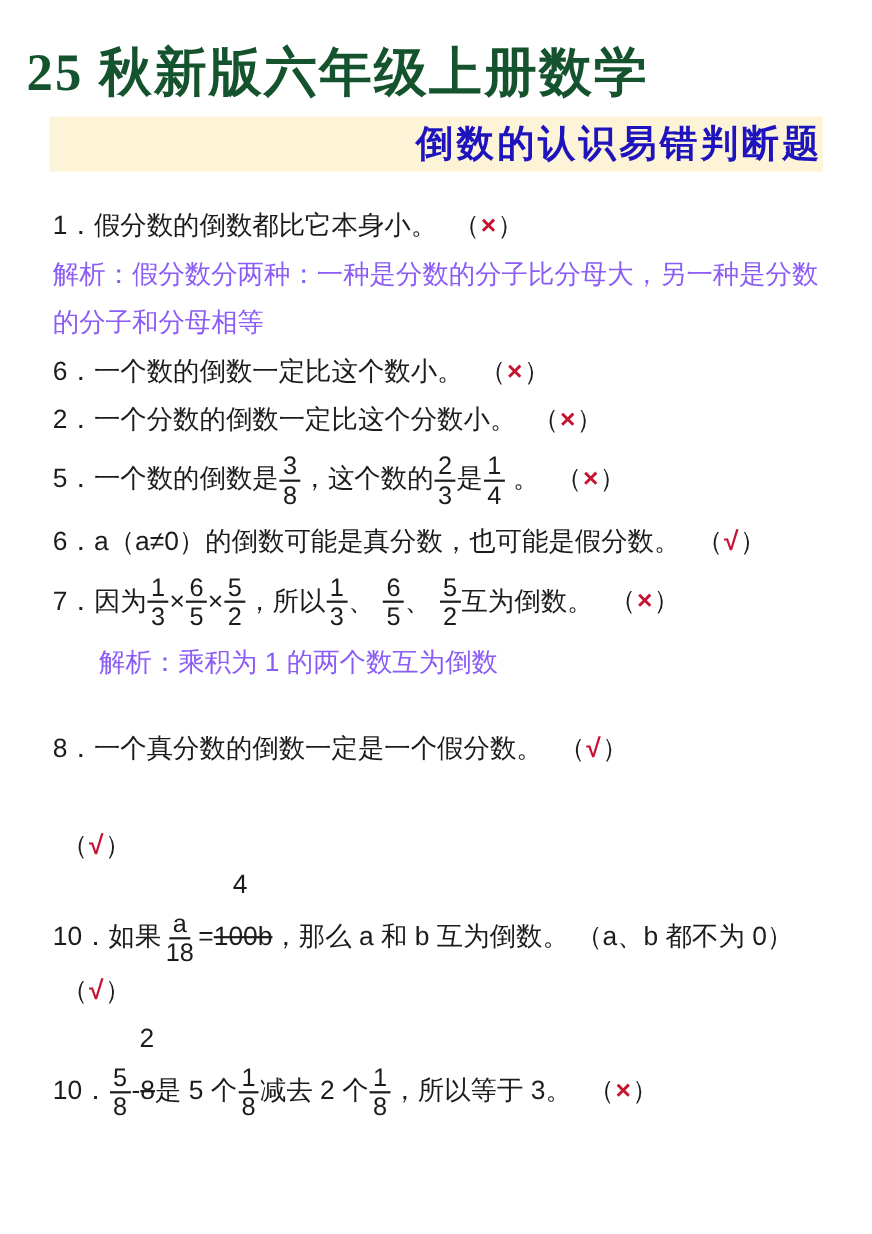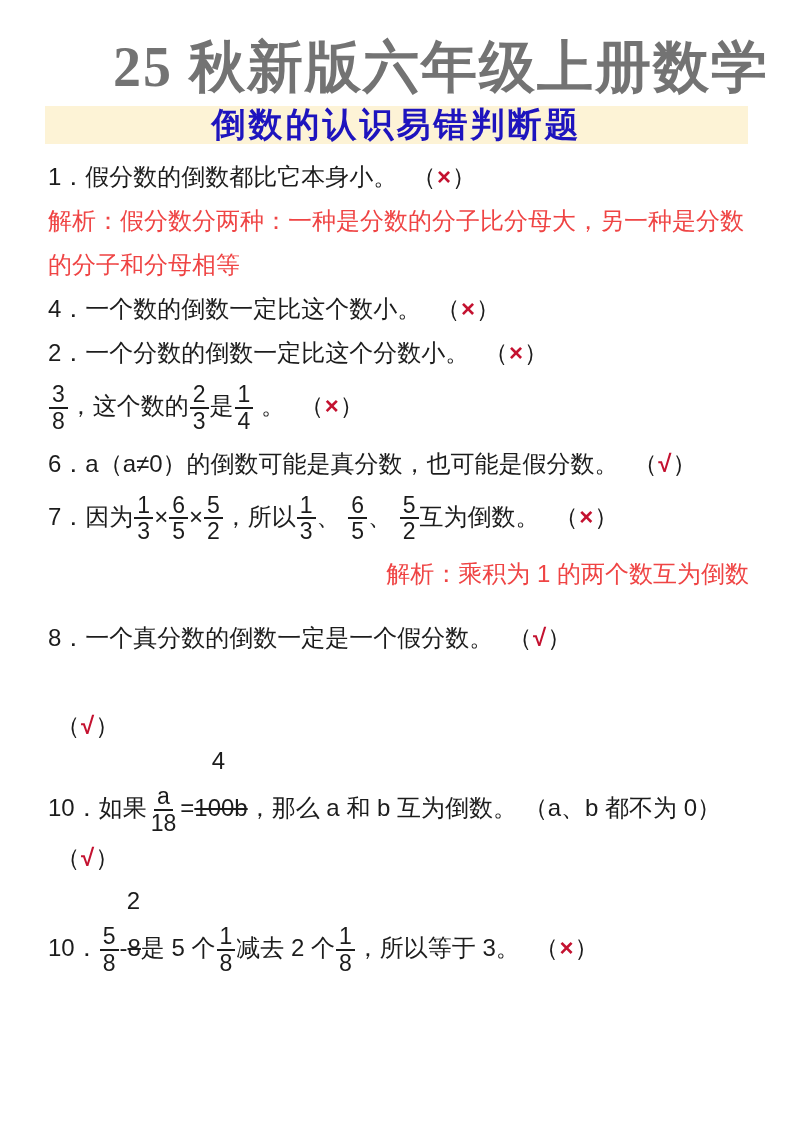--- a/index.html
+++ b/index.html
@@ -4,52 +4,52 @@
 <style>
   html,body{margin:0;padding:0;background:#ffffff;}
   body{
     width:793px;height:1122px;overflow:hidden;
     font-family:"Liberation Sans","DejaVu Sans",sans-serif;
     color:#1c1c1c;
   }
   .page{width:793px;height:1122px;position:relative;}
   .title{
     margin:34px 24px 6px;
-    text-align:right;
+    text-align:left;
     font-family:"Liberation Serif","DejaVu Serif",serif;
     font-weight:900;
-    font-size:56px;
+    font-size:48px;
     line-height:66px;
     letter-spacing:2px;
-    color:#737373;
+    color:#14532d;
   }
   .band{
     margin:0 45px;
     background:#fdf3d6;
-    height:38px;
-    display:flex;align-items:center;justify-content:center;
+    height:50px;
+    display:flex;align-items:center;justify-content:flex-end;
   }
   .subtitle{
     font-family:"Liberation Serif","DejaVu Serif",serif;
     font-weight:900;
     font-size:34px;
     color:#1e14be;
     letter-spacing:3px;
   }
   .content{
-    padding:11px 44px 0 48px;
+    padding:28px 44px 0 48px;
     font-size:24px;
     line-height:44px;
   }
   .row{margin:0;}
   .frow{padding:7px 0 8px;}          
   .arow{padding-top:36px;}           
-  .analysis{color:#ef4444;}
-  .indent{padding-left:42px;text-align:right;}
-  .gap-top{margin-top:20px;}
+  .analysis{color:#8b5cf6;}
+  .indent{padding-left:42px;}
+  .gap-top{margin-top:34px;}
   .frac{
     display:inline-flex;flex-direction:column;align-items:center;
     vertical-align:middle;line-height:1.08;margin:0 1px;
     font-size:23px;
   }
   .frac .fn{padding:0 3px;border-bottom:2px solid #1c1c1c;}
   .frac .fd{padding:0 3px;}
   .mk{margin-left:8px;white-space:nowrap;color:#1c1c1c;}
   .mk .mv{color:#c41230;font-weight:bold;padding:0 1px;}
   .anno{position:relative;display:inline-block;}
@@ -65,23 +65,23 @@
 <div class="page">
   <div class="title">25 秋新版六年级上册数学</div>
 
   <div class="band">
     <div class="subtitle">倒数的认识易错判断题</div>
   </div>
 
   <div class="content" id="content">
       <div class="row"><span class="txt">1．假分数的倒数都比它本身小。 </span><span class="mk"><span>（</span><span class="mv">×</span><span>）</span></span></div>
       <div class="row analysis"><span class="txt">解析：假分数分两种：一种是分数的分子比分母大，另一种是分数的分子和分母相等</span></div>
-      <div class="row"><span class="txt">4．一个数的倒数一定比这个数小。 </span><span class="mk"><span>（</span><span class="mv">×</span><span>）</span></span></div>
+      <div class="row"><span class="txt">6．一个数的倒数一定比这个数小。 </span><span class="mk"><span>（</span><span class="mv">×</span><span>）</span></span></div>
       <div class="row"><span class="txt">2．一个分数的倒数一定比这个分数小。 </span><span class="mk"><span>（</span><span class="mv">×</span><span>）</span></span></div>
-      <div class="row frow"><span class="frac">
+      <div class="row frow"><span class="txt">5．一个数的倒数是</span><span class="frac">
           <span class="fn">3</span>
           <span class="fd">8</span>
         </span><span class="txt">，这个数的</span><span class="frac">
           <span class="fn">2</span>
           <span class="fd">3</span>
         </span><span class="txt">是</span><span class="frac">
           <span class="fn">1</span>
           <span class="fd">4</span>
         </span><span class="txt"> 。 </span><span class="mk"><span>（</span><span class="mv">×</span><span>）</span></span></div>
       <div class="row"><span class="txt">6．a（a≠0）的倒数可能是真分数，也可能是假分数。 </span><span class="mk"><span>（</span><span class="mv">√</span><span>）</span></span></div>

